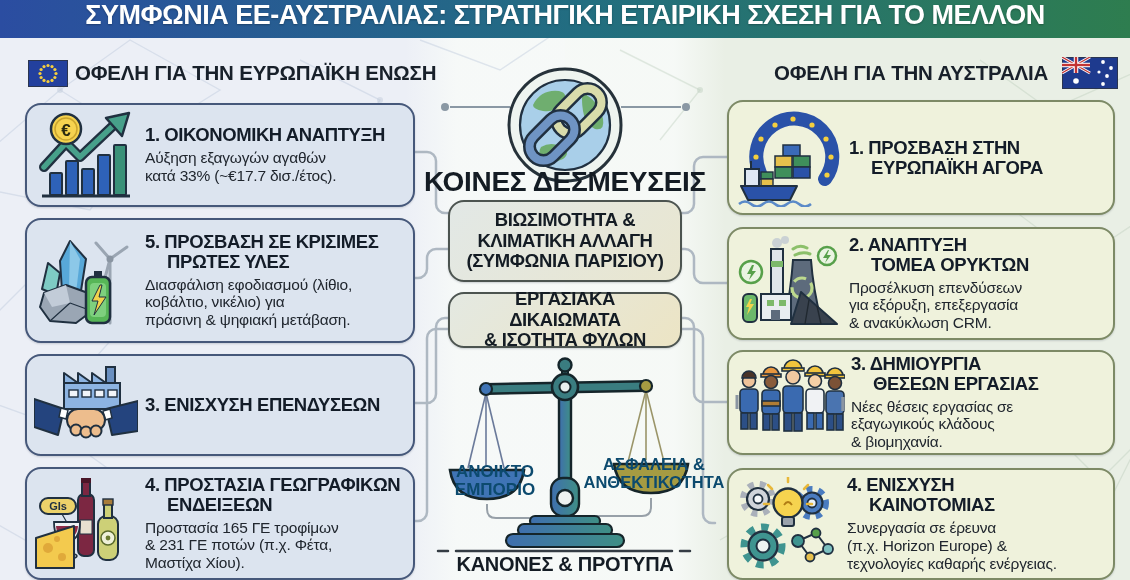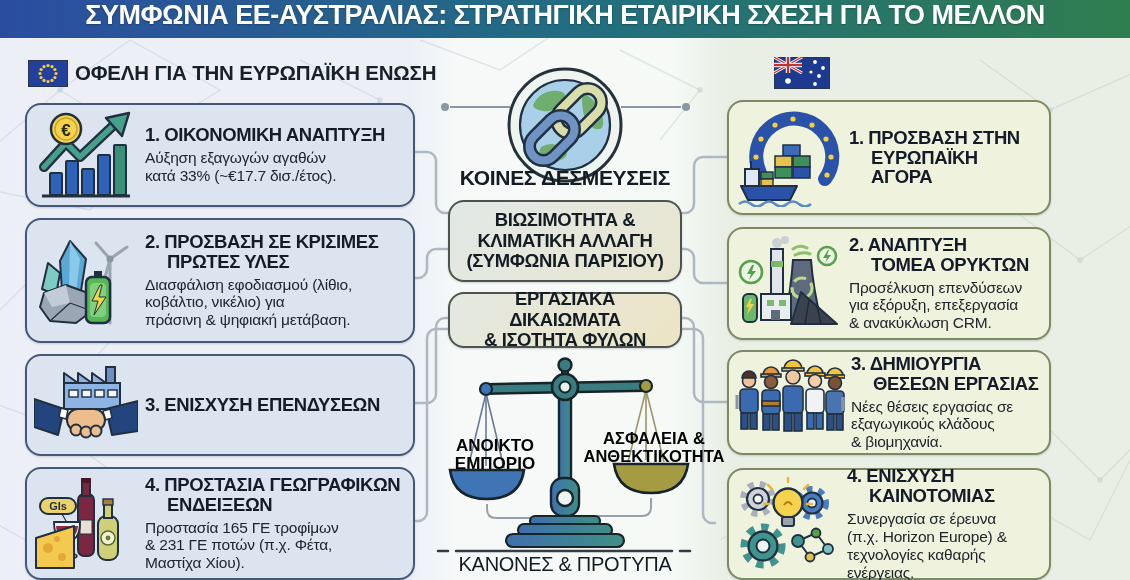--- a/index.html
+++ b/index.html
@@ -15,53 +15,53 @@
   .banner span{color:#fff;font-weight:bold;font-size:27px;letter-spacing:-.5px;
     position:relative;top:-4px;text-shadow:0 1px 2px rgba(0,0,0,.28);white-space:nowrap;}
   .connectors{position:absolute;left:0;top:0;z-index:2;pointer-events:none;}
   .col-header{position:absolute;top:54px;height:38px;display:flex;align-items:center;gap:14px;z-index:3;}
   .left-header{left:28px;gap:7px;}
   .right-header{left:774px;}
   .hdr{font-weight:bold;font-size:20.5px;color:#18202a;letter-spacing:-.2px;white-space:nowrap;}
   .card{position:absolute;display:flex;align-items:center;gap:6px;border-radius:16px;
     padding:4px 8px 4px 6px;box-sizing:border-box;z-index:3;box-shadow:0 1px 2px rgba(30,40,60,.18);}
   .card.eu{left:25px;width:390px;background:#dce4ef;border:2px solid #46587a;}
-  .card.au{left:727px;width:324px;background:#eff2dc;border:2px solid #7d8a66;}
+  .card.au{left:727px;width:388px;background:#eff2dc;border:2px solid #7d8a66;}
   #euc1{top:103px;height:104px}
   #euc2{top:218px;height:125px}
   #euc3{top:354px;height:102px}
   #euc4{top:467px;height:113px}
   #auc1{top:100px;height:115px}
   #auc2{top:227px;height:113px}
   #auc3{top:350px;height:105px}
   #auc4{top:468px;height:112px}
   .icon-wrap{flex:0 0 106px;display:flex;align-items:center;justify-content:center;}
   .txt{flex:1;min-width:0;}
   .card-title{font-weight:bold;font-size:18.5px;line-height:1.08;color:#131c28;
     letter-spacing:-.4px;white-space:pre-line;padding-left:22px;text-indent:-22px;}
   .card-body{margin-top:4px;font-size:15.5px;line-height:1.16;color:#20262e;
     white-space:pre-line;letter-spacing:-.2px;}
   .globe{position:absolute;left:505px;top:63px;z-index:3;}
   .commit-heading{position:absolute;left:420px;top:166px;width:290px;text-align:center;
-    font-weight:bold;font-size:21px;color:#141c24;letter-spacing:-.3px;z-index:3;}
+    font-weight:bold;font-size:28px;color:#141c24;letter-spacing:-.3px;z-index:3;}
   .cbox{position:absolute;left:448px;width:234px;border:2px solid #4c5450;border-radius:16px;
     display:flex;align-items:center;justify-content:center;text-align:center;font-weight:bold;
     font-size:18.5px;line-height:1.12;color:#141c24;letter-spacing:-.4px;box-sizing:border-box;
     padding:12px;z-index:3;box-shadow:0 1px 2px rgba(30,40,60,.2);}
   .cbox span{white-space:pre-line;}
   #cbox1{top:200px;height:82px;background:linear-gradient(135deg,#e2e8e6,#e9e6cf);}
   #cbox2{top:292px;height:56px;background:linear-gradient(135deg,#e4e9e2,#ece4c4);}
   .scale-svg{position:absolute;left:420px;top:352px;z-index:3;}
-  .pan-label{position:absolute;text-align:center;font-weight:bold;color:#000000;
-    line-height:1.08;z-index:4;pointer-events:none;}
+  .pan-label{position:absolute;text-align:center;font-weight:bold;color:#0c4a6e;
+    line-height:1.08;z-index:4;pointer-events:none;margin-top:26px;}
   .pan-label span{white-space:pre-line;}
   #lbl-left{left:430px;top:437px;width:130px;font-size:17px;}
   #lbl-right{left:576px;top:430px;width:156px;font-size:16.5px;}
   .base-label{position:absolute;left:420px;top:553px;width:290px;text-align:center;
-    font-weight:normal;font-size:20px;color:#141c24;letter-spacing:-.3px;z-index:4;}
+    font-weight:bold;font-size:20px;color:#141c24;letter-spacing:-.3px;z-index:4;}
 </style>
 </head>
 <body>
 
 <div class="stage">
 
   <div class="bg-right"></div>
   <div class="bg-center"></div>
 
   <svg class="bg-net" width="1130" height="580">
@@ -135,20 +135,21 @@
           <circle cx="13.1" cy="17.5" r="1.6"></circle>
         <circle cx="12" cy="13.5" r="1.6"></circle>
           <circle cx="13.1" cy="9.5" r="1.6"></circle>
           <circle cx="16" cy="6.6" r="1.6"></circle>
       </g>
     </svg>
     <span class="hdr">ΟΦΕΛΗ ΓΙΑ ΤΗΝ ΕΥΡΩΠΑΪΚΗ ΕΝΩΣΗ</span>
   </div>
 
   <div class="col-header right-header">
+    <span class="hdr">ΟΦΕΛΗ ΓΙΑ ΤΗΝ ΑΥΣΤΡΑΛΙΑ</span>
     <svg width="56" height="32">
       <rect x="0.5" y="0.5" width="55" height="31" fill="#1e3a8e" stroke="#2a3550"></rect>
       <g>
         <line x1="0" y1="0" x2="28" y2="16" stroke="#fff" stroke-width="3"></line>
         <line x1="28" y1="0" x2="0" y2="16" stroke="#fff" stroke-width="3"></line>
         <line x1="0" y1="0" x2="28" y2="16" stroke="#c23434" stroke-width="1.3"></line>
         <line x1="28" y1="0" x2="0" y2="16" stroke="#c23434" stroke-width="1.3"></line>
         <line x1="14" y1="0" x2="14" y2="16" stroke="#fff" stroke-width="4.5"></line>
         <line x1="0" y1="8" x2="28" y2="8" stroke="#fff" stroke-width="4.5"></line>
         <line x1="14" y1="0" x2="14" y2="16" stroke="#c23434" stroke-width="2.4"></line>
@@ -207,21 +208,21 @@
         <polygon points="8,60 30,52 52,60 56,78 40,90 14,88 4,74" fill="#9aa6b4" stroke="#203040" stroke-width="2" stroke-linejoin="round"></polygon>
         <polygon points="8,60 30,52 34,70 16,74" fill="#c2ccd8"></polygon>
         <path d="M34,70 L14,88 M34,70 L56,78" stroke="#203040" stroke-width="1.2" fill="none"></path>
         <rect x="58" y="38" width="8" height="6" fill="#203040"></rect>
         <rect x="50" y="44" width="24" height="46" rx="6" fill="#57b657" stroke="#203040" stroke-width="2.5"></rect>
         <rect x="54" y="50" width="16" height="34" rx="4" fill="#7ed07e"></rect>
         <polygon points="64,52 56,68 62,68 58,82 70,64 63,64 66,52" fill="#f2d34c" stroke="#203040" stroke-width="1"></polygon>
       </svg>
     </div>
     <div class="txt">
-      <div class="card-title">2. ΠΡΟΣΒΑΣΗ ΣΕ ΚΡΙΣΙΜΕΣ
+      <div class="card-title">5. ΠΡΟΣΒΑΣΗ ΣΕ ΚΡΙΣΙΜΕΣ
 ΠΡΩΤΕΣ ΥΛΕΣ</div>
       <div class="card-body">Διασφάλιση εφοδιασμού (λίθιο,
 κοβάλτιο, νικέλιο) για
 πράσινη &amp; ψηφιακή μετάβαση.</div>
     </div>
   </div>
 
   <div class="card eu" id="euc3">
     <div class="icon-wrap">
       <svg width="104" height="92" viewBox="0 0 104 92">

